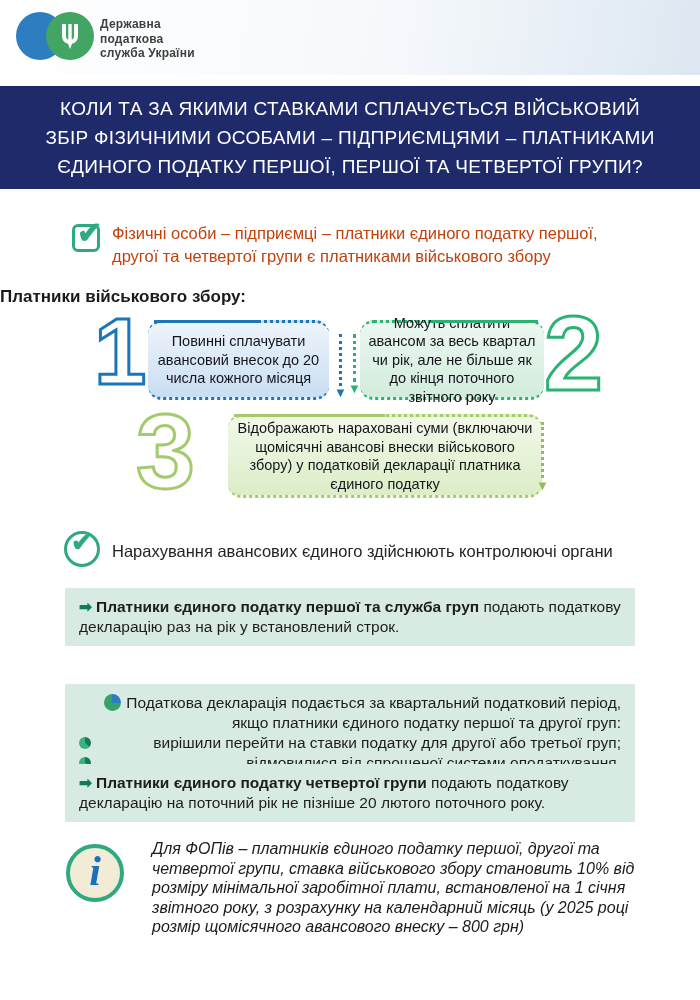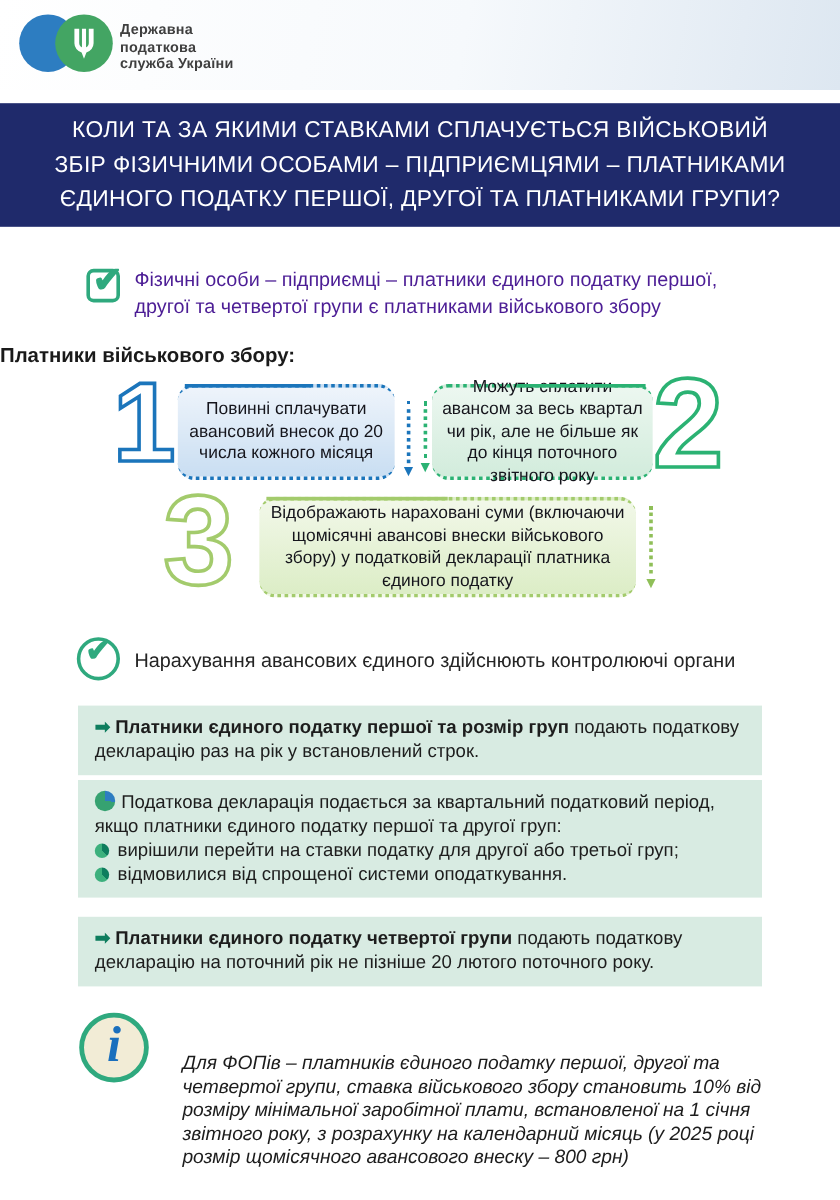--- a/index.html
+++ b/index.html
@@ -18,21 +18,21 @@
 
   
   .band { position:absolute; top:86px; left:0; width:700px; height:103px; background:#1f2a6b;
           display:flex; flex-direction:column; justify-content:center; }
   .band div { text-align:center; color:#ffffff; font-size:19px; line-height:29px; font-weight:500; letter-spacing:.3px; }
 
   
   .check-sq { position:absolute; top:224px; left:72px; width:28px; height:28px; border:3px solid #2fa97e;
               border-radius:6px; background:#fff; }
   .check-sq .tick { position:absolute; left:2px; top:-12px; font-size:30px; color:#2fa97e; font-weight:bold; }
-  .check-text-1 { position:absolute; top:222px; left:112px; width:528px; font-size:16.5px; line-height:23px; color:#4c1d95; }
+  .check-text-1 { position:absolute; top:222px; left:112px; width:528px; font-size:16.5px; line-height:23px; color:#c2410c; }
 
   .steps-heading { position:absolute; top:287px; left:0; width:700px; 
                    font-size:17px; font-weight:bold; color:#1a1a1a; }
 
   
   .digit { position:absolute; font-weight:bold; color:#ffffff; -webkit-text-stroke:3px #000; }
   .digit-1 { top:308px; left:94px; font-size:94px; line-height:88px; -webkit-text-stroke-color:#1b75bb; }
   .digit-2 { top:304px; left:544px; font-size:106px; line-height:98px; -webkit-text-stroke-color:#2bb273; }
   .digit-3 { top:402px; left:136px; font-size:106px; line-height:98px; -webkit-text-stroke-color:#a3cb6c; }
 
@@ -41,21 +41,21 @@
             text-align:center; font-size:14.5px; line-height:18.5px; color:#15151c; padding:4px 8px; }
   .bubble::before { content:''; position:absolute; top:-3px; height:3px; }
   .bubble-1 { top:320px; left:148px; width:181px; height:80px;
               background:linear-gradient(180deg,#eef4fb 0%,#c9def2 100%);
               border-top:3px dotted #1b75bb; border-bottom:3px dotted #1b75bb;justify-content:center; }
   .bubble-1::before { left:6px; width:58%; background:#1b75bb; }
   .bubble-2 { top:320px; left:360px; width:184px; height:80px;
               background:linear-gradient(180deg,#ecf7f0 0%,#d2ecdc 100%);
               border-top:3px dotted #2bb273; border-bottom:3px dotted #2bb273; }
   .bubble-2::before { right:6px; width:58%; background:#2bb273; }
-  .bubble-3 { top:414px; left:216px; width:314px; height:84px;
+  .bubble-3 { top:414px; left:228px; width:314px; height:84px;
               background:linear-gradient(180deg,#f2f8e9 0%,#dcedc6 100%);
               border-top:3px dotted #a3cb6c; border-bottom:3px dotted #a3cb6c; font-size:14.5px; }
   .bubble-3::before { left:6px; width:48%; background:#a3cb6c; }
 
   
   .dotline { position:absolute; width:0; }
   .dot-blue { top:334px; left:339px; height:52px; border-left:3px dotted #1b75bb; }
   .dot-green { top:334px; left:353px; height:48px; border-left:3px dotted #2bb273; }
   .dot-green3 { top:422px; left:541px; height:56px; border-left:3px dotted #8fbf58; }
   .arrowhead { position:absolute; font-size:13px; }
@@ -65,37 +65,37 @@
 
   .check-circ { position:absolute; top:531px; left:64px; width:36px; height:36px; border:3px solid #2fa97e;
                 border-radius:50%; background:#fff; }
   .check-circ .tick { position:absolute; left:4px; top:-7px; font-size:26px; color:#2fa97e; font-weight:bold; }
   .check-text-2 { position:absolute; top:540px; left:112px; width:540px; font-size:16.5px; line-height:22px; color:#242424; }
 
   
   .mintbox { position:absolute; left:65px; width:570px; background:#d8ebe2; padding:9px 14px;
              font-size:15.5px; line-height:20px; color:#1d1d1d; }
   .box-annual { top:588px; }
-  .box-quarterly { top:650px; }
+  .box-quarterly { top:684px;text-align:right; }
   .box-fourth { top:764px; }
   .mintbox b { font-weight:bold; }
   .arrow-right { color:#0e7d5e; font-weight:bold; margin-right:4px; }
 
   .pie { display:inline-block; width:17px; height:17px; border-radius:50%; vertical-align:-3px; margin-right:5px;
          background:conic-gradient(#2d7dc1 0deg 95deg, #36a271 95deg 360deg); }
   .bullet-row { position:relative; padding-left:19px; }
   .bullet-ico { position:absolute; left:0; top:4px; width:12px; height:12px; border-radius:50%;
                 background:conic-gradient(#0e7d5e 0deg 130deg, #3cb07d 130deg 360deg); }
 
   
   .info-ico { position:absolute; top:844px; left:66px; width:58px; height:58px; border-radius:50%;
               border:4px solid #2fa97e; background:#f2ecd6; display:flex; align-items:center; justify-content:center; }
   .info-ico span { font-family:"Liberation Serif", serif; font-style:italic; font-weight:bold;
                    font-size:42px; color:#1a6fbd; line-height:42px; transform:translateY(-2px); }
-  .info-text { position:absolute; top:877px; left:152px; width:492px; font-style:italic;
+  .info-text { position:absolute; top:839px; left:152px; width:492px; font-style:italic;
                font-size:16px; line-height:19.5px; color:#1c1c1c; }
 </style>
 </head>
 <body>
 
 <div class="page">
 
   <div class="header">
     <div class="logo">
       <div class="logo-blue"></div>
@@ -107,21 +107,21 @@
     <div class="logo-text">
       <div>Державна</div>
       <div>податкова</div>
       <div>служба України</div>
     </div>
   </div>
 
   <div class="band">
     <div>КОЛИ ТА ЗА ЯКИМИ СТАВКАМИ СПЛАЧУЄТЬСЯ ВІЙСЬКОВИЙ</div>
     <div>ЗБІР ФІЗИЧНИМИ ОСОБАМИ – ПІДПРИЄМЦЯМИ – ПЛАТНИКАМИ</div>
-    <div>ЄДИНОГО ПОДАТКУ ПЕРШОЇ, ДРУГОЇ ТА ПЛАТНИКАМИ ГРУПИ?</div>
+    <div>ЄДИНОГО ПОДАТКУ ПЕРШОЇ, ПЕРШОЇ ТА ЧЕТВЕРТОЇ ГРУПИ?</div>
   </div>
 
   <div class="check-sq">
     <span class="tick">✔</span>
   </div>
   <div class="check-text-1">Фізичні особи – підприємці – платники єдиного податку першої, другої та четвертої групи є платниками військового збору</div>
 
   <div class="steps-heading">Платники військового збору:</div>
 
   <div class="digit digit-1">1</div>
@@ -145,21 +145,21 @@
   </div>
   <div class="dotline dot-green3"></div>
   <div class="arrowhead ah-green3">▼</div>
 
   <div class="check-circ">
     <span class="tick">✔</span>
   </div>
   <div class="check-text-2">Нарахування авансових єдиного здійснюють контролюючі органи</div>
 
   <div class="mintbox box-annual">
-    <span class="arrow-right">➡</span><b>Платники єдиного податку першої та розмір груп</b><span> подають податкову декларацію раз на рік у встановлений строк.</span>
+    <span class="arrow-right">➡</span><b>Платники єдиного податку першої та служба груп</b><span> подають податкову декларацію раз на рік у встановлений строк.</span>
   </div>
 
   <div class="mintbox box-quarterly">
     <div><span class="pie"></span><span>Податкова декларація подається за квартальний податковий період, якщо платники єдиного податку першої та другої груп:</span></div>
     <div class="bullet-row">
       <span class="bullet-ico"></span>
       <span>вирішили перейти на ставки податку для другої або третьої груп;</span>
     </div>
     <div class="bullet-row">
       <span class="bullet-ico"></span>

